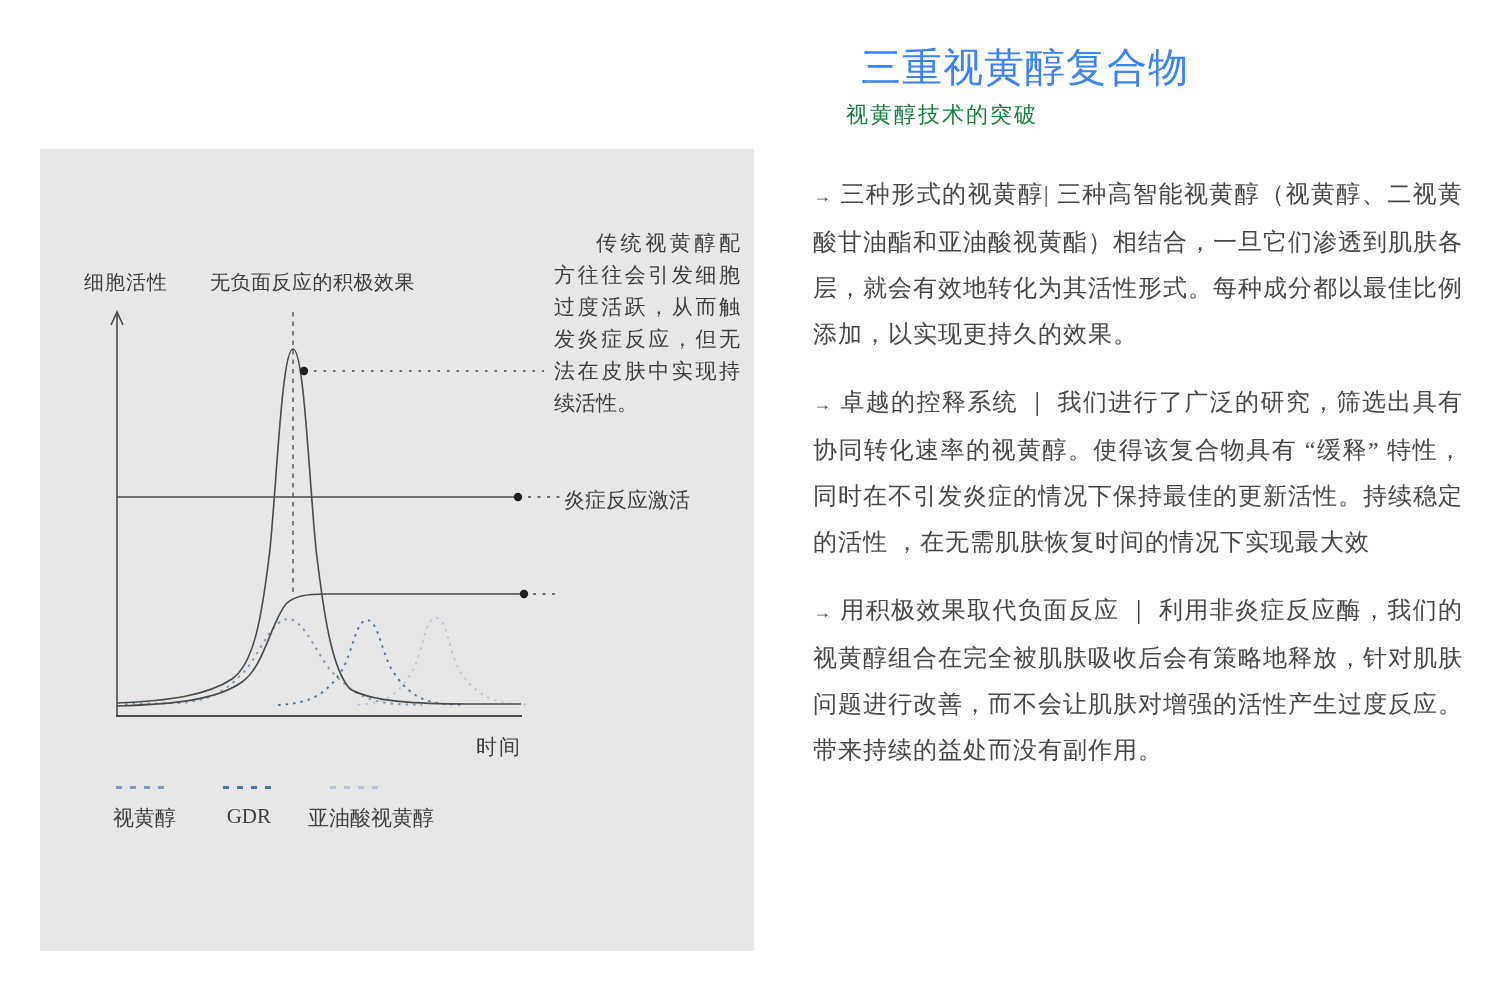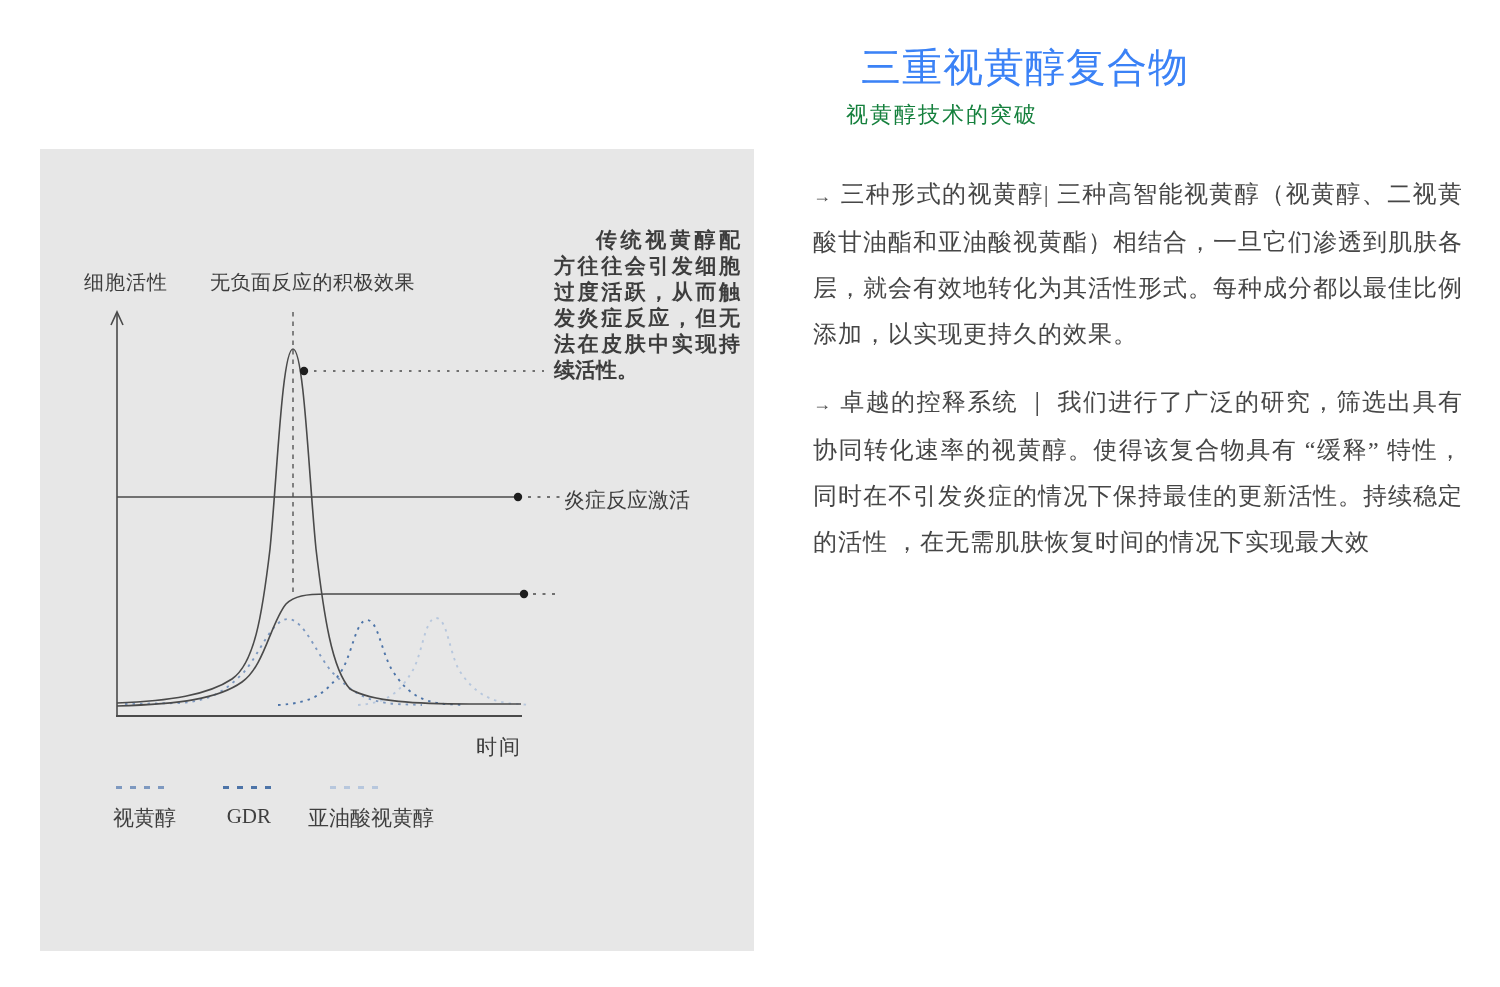--- a/index.html
+++ b/index.html
@@ -12,22 +12,22 @@
   
   .figure-panel{
     position:absolute;left:40px;top:149px;width:714px;height:802px;
     background:#e7e7e7;
   }
   .figure-panel svg{position:absolute;left:0;top:0;}
   .chart-text{position:absolute;color:#3d3d3d;}
   .y-axis-label{left:44px;top:120px;font-size:20px;letter-spacing:1px;white-space:nowrap;}
   .chart-title{left:170px;top:120px;font-size:20px;letter-spacing:.5px;white-space:nowrap;}
   .annotation{
-    width:186px;font-size:21px;line-height:26px;
-    text-align:justify;text-indent:2em;color:#3d3d3d;font-weight:bold;
+    width:186px;font-size:21px;line-height:32px;
+    text-align:justify;text-indent:2em;color:#3d3d3d;
   }
   .annotation-traditional{left:514px;top:78px;}
   .annotation-triple{left:514px;top:441px;}
   .threshold-label{left:524px;top:337px;font-size:21px;white-space:nowrap;}
   .x-axis-label{left:77px;top:584px;width:405px;text-align:right;font-size:21px;letter-spacing:2px;}
   
   .legend-item{position:absolute;top:637px;}
   .legend-item .swatch{display:flex;gap:8px;height:3px;margin-bottom:15px;}
   .legend-item .swatch i{display:block;width:6px;height:3px;background:var(--c);}
   .legend-item .legend-label{font-size:21px;color:#3f3f3f;white-space:nowrap;text-align:right;}
@@ -123,13 +123,16 @@
 <h1 class="main-title">三重视黄醇复合物</h1>
 <h2 class="subtitle">视黄醇技术的突破</h2>
 
 <div class="paragraphs">
   <p>
     <span class="arrow">→</span><span>三种形式的视黄醇| 三种高智能视黄醇（视黄醇、二视黄酸甘油酯和亚油酸视黄酯）相结合，一旦它们渗透到肌肤各层，就会有效地转化为其活性形式。每种成分都以最佳比例添加，以实现更持久的效果。</span>
   </p>
   <p>
     <span class="arrow">→</span><span>卓越的控释系统 ｜ 我们进行了广泛的研究，筛选出具有协同转化速率的视黄醇。使得该复合物具有 “缓释” 特性，同时在不引发炎症的情况下保持最佳的更新活性。持续稳定的活性 ，在无需肌肤恢复时间的情况下实现最大效</span>
   </p>
+  <p>
+    <span class="arrow">→</span><span>用积极效果取代负面反应 ｜ 利用非炎症反应酶，我们的视黄醇组合在完全被肌肤吸收后会有策略地释放，针对肌肤问题进行改善，而不会让肌肤对增强的活性产生过度反应。带来持续的益处而没有副作用。</span>
+  </p>
 </div>
 
 </body></html>

